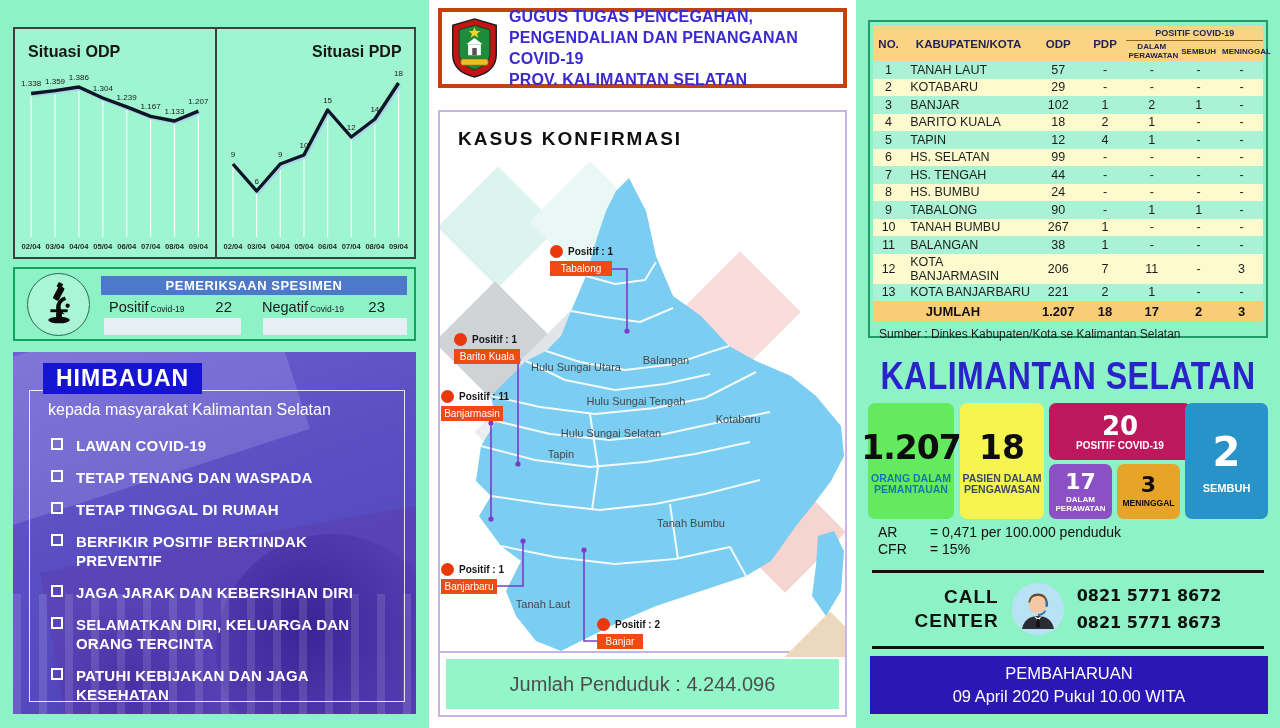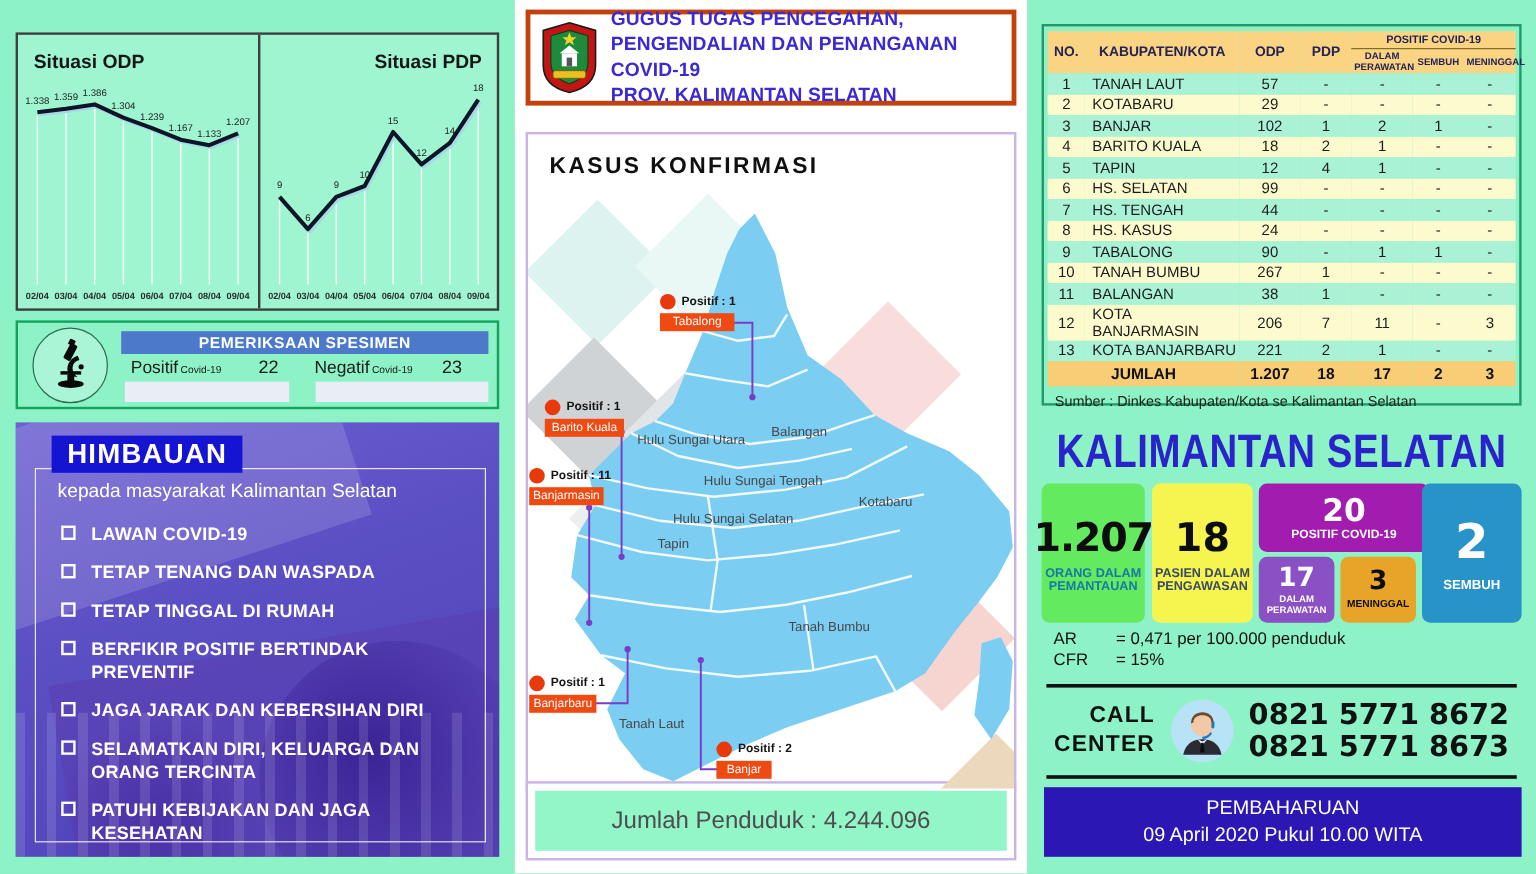--- a/index.html
+++ b/index.html
@@ -102,41 +102,41 @@
   .stats { position:absolute; left:12px; top:403px; width:400px; height:116px; }
   .stat { position:absolute; border-radius:7px; display:flex; flex-direction:column; align-items:center; justify-content:center; text-align:center; }
   .stat .num { font-family:"DejaVu Sans", sans-serif; font-weight:bold; }
   .stat .lbl { font-weight:bold; line-height:11px; }
   .st-green { left:0; top:0; width:86px; height:116px; background:#63ea5f; }
   .st-green .num { font-size:33px; color:#0d0d0d; letter-spacing:-1px; }
   .st-green .lbl { font-size:10.5px; color:#1778a8; margin-top:6px; }
   .st-yellow { left:92px; top:0; width:84px; height:116px; background:#f6f44f; }
   .st-yellow .num { font-size:33px; color:#0d0d0d; }
   .st-yellow .lbl { font-size:10.5px; color:#3a4a66; margin-top:6px; }
-  .st-red { left:181px; top:0; width:142px; height:57px; background:#a21caf; }
+  .st-red { left:181px; top:0; width:142px; height:57px; background:#be185d; }
   .st-red .num { font-size:26px; color:#fff; line-height:26px; }
   .st-red .lbl { font-size:10px; color:#fff; margin-top:1px; }
   .st-purple { left:181px; top:61px; width:63px; height:55px; background:#8a50c4; }
   .st-purple .num { font-size:22px; color:#fff; line-height:22px; }
   .st-purple .lbl { font-size:8px; color:#fff; margin-top:2px; line-height:9px; }
   .st-amber { left:249px; top:61px; width:63px; height:55px; background:#e8a428; }
   .st-amber .num { font-size:22px; color:#0d0d0d; line-height:22px; }
   .st-amber .lbl { font-size:8.5px; color:#0d0d0d; margin-top:2px; }
   .st-blue { left:317px; top:0; width:83px; height:116px; background:#2793c8; }
   .st-blue .num { font-size:40px; color:#fff; }
   .st-blue .lbl { font-size:11px; color:#fff; margin-top:8px; }
   .ar-cfr { position:absolute; left:22px; top:524px; font-size:14px; color:#111; }
   .ar-cfr .row { display:flex; line-height:17px; }
   .ar-cfr .lab { width:52px; }
   .rdivider { position:absolute; left:16px; width:392px; height:3px; background:#111; }
   .d1 { top:570px; } .d2 { top:646px; }
   .callcenter { position:absolute; left:0; top:582px; width:424px; display:flex; align-items:center; justify-content:center; gap:13px; }
   .cc-label { text-align:right; font-weight:bold; font-size:19px; color:#111; letter-spacing:1px; line-height:24px; }
   .cc-avatar { width:52px; height:52px; border-radius:50%; background:#b8e2f5; overflow:hidden; flex:0 0 52px; }
-  .cc-nums { font-family:"DejaVu Sans", sans-serif; font-weight:bold; font-size:24px; color:#111; line-height:27px; }
+  .cc-nums { font-family:"DejaVu Sans", sans-serif; font-weight:bold; font-size:16px; color:#111; line-height:27px; }
   .update-box { position:absolute; left:14px; top:656px; width:398px; height:58px; background:#2a17b4;
     color:#ffffff; display:flex; flex-direction:column; align-items:center; justify-content:center; font-size:16.5px; line-height:23px; }
 </style>
 </head>
 <body>
 
 <div class="col col-left">
   <div class="chart-box">
     <div class="chart-half">
       <svg viewBox="0 0 198 228" preserveAspectRatio="none">
@@ -505,21 +505,21 @@
             <td class="c-name">HS. TENGAH</td>
             <td class="c-num">44</td>
             <td class="c-num">-</td>
             <td class="c-num">-</td>
             <td class="c-num">-</td>
             <td class="c-num">-</td>
           </tr>
 
           <tr>
             <td class="c-no">8</td>
-            <td class="c-name">HS. KASUS</td>
+            <td class="c-name">HS. BUMBU</td>
             <td class="c-num">24</td>
             <td class="c-num">-</td>
             <td class="c-num">-</td>
             <td class="c-num">-</td>
             <td class="c-num">-</td>
           </tr>
 
           <tr>
             <td class="c-no">9</td>
             <td class="c-name">TABALONG</td>

